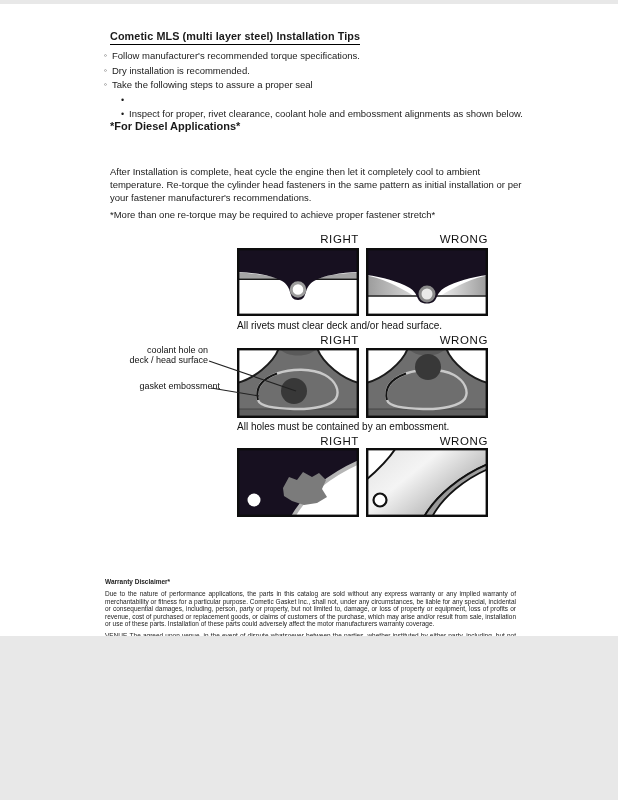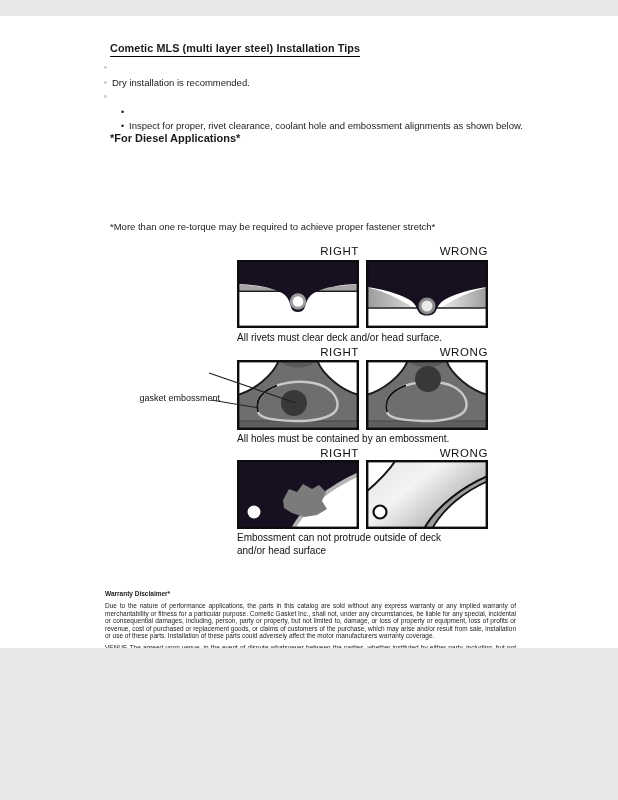--- a/index.html
+++ b/index.html
@@ -1,19 +1,19 @@
 <!DOCTYPE html>
 <html><head>
 <meta charset="utf-8">
 <style>
   html,body{margin:0;padding:0;background:#e8e8e8;}
   .page{
     position:relative;width:618px;height:632px;background:#ffffff;
     font-family:"Liberation Sans","DejaVu Sans",sans-serif;color:#1a1a1a;
-    overflow:hidden;margin:16px auto;
+    overflow:hidden;margin:4px auto;
   }
   .abs{position:absolute;}
   .title{
     left:110px;top:26px;font-size:10.8px;font-weight:bold;
     border-bottom:1.6px solid #000;padding-bottom:2px;letter-spacing:.1px;
   }
   .bullets{left:104px;top:45px;width:482px;font-size:9.5px;line-height:14.6px;}
   .b-line{display:flex;}
   .b-line .glyph{width:8px;flex:0 0 8px;font-size:8px;line-height:14.6px;}
   .b-line.sub{padding-left:17px;}
@@ -53,38 +53,41 @@
 </head>
 <body>
 
 <div class="page">
 
   <div class="abs title">Cometic MLS (multi layer steel) Installation Tips</div>
 
   <div class="abs bullets">
     <div class="b-line">
       <span class="glyph">◦</span>
+      <span>Follow manufacturer's recommended torque specifications.</span>
     </div>
     <div class="b-line">
       <span class="glyph">◦</span>
       <span>Dry installation is recommended.</span>
     </div>
     <div class="b-line">
       <span class="glyph">◦</span>
+      <span>Take the following steps to assure a proper seal</span>
     </div>
     <div class="b-line sub">
       <span class="glyph">•</span>
     </div>
     <div class="b-line sub">
       <span class="glyph">•</span>
       <span>Inspect for proper, rivet clearance, coolant hole and embossment alignments as shown below.</span>
     </div>
   </div>
 
   <div class="abs diesel-heading">*For Diesel Applications*</div>
+  <p class="abs body-para p2">After Installation is complete, heat cycle the engine then let it completely cool to ambient temperature. Re-torque the cylinder head fasteners in the same pattern as initial installation or per your fastener manufacturer's recommendations.</p>
   <p class="abs body-para p3">*More than one re-torque may be required to achieve proper fastener stretch*</p>
 
   <div class="abs dg-label lbl-r1-l">RIGHT</div>
   <div class="abs dg-label lbl-r1-r">WRONG</div>
 
   <div class="abs panel pn-r1-l">
     <svg viewBox="0 0 122 68">
       <rect width="122" height="68" fill="#ffffff"></rect>
       <path d="M0,24.5 C16,25 33,27.5 43,30.8 L0,30.8 Z" fill="#a5a5a5"></path>
       <path d="M122,24.5 C106,25 89,27.5 79,30.8 L122,30.8 Z" fill="#a5a5a5"></path>
@@ -113,20 +116,24 @@
       <path d="M0,0 H122 V27 C105,29 90,33.5 79,39.5 C67.5,46 73.5,55.5 61,55.5 C48.5,55.5 54.5,46 43,39.5 C32,33.5 17,29 0,27 Z" fill="#171020"></path>
       <circle cx="61" cy="46" r="7" fill="#e9e9e9" stroke="#8a8a8a" stroke-width="3"></circle>
       <rect x="1.2" y="1.2" width="119.6" height="65.6" fill="none" stroke="#0d0d0d" stroke-width="2.4"></rect>
     </svg>
   </div>
   <div class="abs caption cap1">All rivets must clear deck and/or head surface.</div>
 
   <div class="abs dg-label lbl-r2-l">RIGHT</div>
   <div class="abs dg-label lbl-r2-r">WRONG</div>
 
+  <div class="abs ann ann-coolant">
+    <div>coolant hole on</div>
+    <div>deck / head surface</div>
+  </div>
   <div class="abs ann ann-gasket">gasket embossment</div>
   <svg class="abs ann-lines" viewBox="0 0 100 44">
     <line x1="5" y1="5" x2="92" y2="35" stroke="#222" stroke-width="1.2"></line>
     <line x1="7" y1="32" x2="55" y2="40" stroke="#222" stroke-width="1.2"></line>
   </svg>
 
   <div class="abs panel pn-r2-l">
     <svg viewBox="0 0 122 70">
       <rect width="122" height="70" fill="#6e6e6e"></rect>
       <rect y="61" width="122" height="9" fill="#5f5f5f"></rect>
@@ -187,21 +194,20 @@
         </linearGradient>
       </defs>
       <rect width="122" height="69" fill="#ffffff"></rect>
       <path d="M30,0 H122 V16 C94,28 70,47.5 58,69 L0,69 L0,32 C12,22 22,12 30,0 Z" fill="url(#band3)" stroke="#111111" stroke-width="2"></path>
       <path d="M122,21 C99,31 77,48.5 66,69 L122,69 Z" fill="#ffffff"></path>
       <path d="M122,16 C94,28 70,47.5 58,69 L66,69 C77,48.5 99,31 122,21 Z" fill="url(#emb3)" stroke="#111111" stroke-width="1.8"></path>
       <circle cx="14" cy="52" r="6.5" fill="#ffffff" stroke="#111111" stroke-width="2.2"></circle>
       <rect x="1.2" y="1.2" width="119.6" height="66.6" fill="none" stroke="#0d0d0d" stroke-width="2.4"></rect>
     </svg>
   </div>
-  <div class="abs caption cap3">Embossment can not protrude outside of deck and/or head surface</div>
 
   <div class="abs disclaimer">
     <p class="head">Warranty Disclaimer*</p>
     <p>Due to the nature of performance applications, the parts in this catalog are sold without any express warranty or any implied warranty of merchantability or fitness for a particular purpose.  Cometic Gasket Inc., shall not, under any circumstances, be liable for any special, incidental or consequential damages, including, person, party or property, but not limited to, damage, or loss of property or equipment, loss of profits or revenue, cost of purchased or replacement goods, or claims of customers of the purchase, which may arise and/or result from sale, installation or use of these parts.  Installation of these parts could adversely affect the motor manufacturers warranty coverage.</p>
     <p class="tight">VENUE-The agreed upon venue, in the event of dispute whatsoever between the parties, whether instituted by either party, including, but not limited to, contract terms, payment terms, delivery, type, defects, sufficiency of product, shall be the Court of Common Pleas, Lake County, Ohio or the Painesville Municipal Court, Lake County, Ohio, depending on the amount in controversy.</p>
     <p>This agreement shall be governed by and construed under the laws of the State of Ohio.</p>
     <p>All prices and terms are subject to change without notice.</p>
     <p>Terms COD- Secured with a completed dealer/jobber application on File, COD-Company check with a current credit card number on file.  Open accounts may be established by well rated firms.  A credit application is available upon request.  Open accounts are due payable Net 30 days from date of invoice.  No statement will be sent.  If an account becomes 60 or more days past due, it is subject to being placed on credit hold.  No orders will be shipped or new orders accepted until past due balance is paid.  If an account becomes 90 or more days past due, it is subject to being placed for collections.  All costs of collection are the responsibility of the customer, including attorney fees, court costs, and other expenses of litigation.</p>
     <p>Returns- Authorized (RGA) must be obtained in advance on all returns.  A packing slip or invoice number must accompany the merchandise.  No returns after 30 days from invoice date.  All returns are subject to a 25% restocking charge.  All custom designed and custom manufactured gaskets are non-returnable.</p>
     <p class="tight gap-top">Only catalog parts are returnable.</p>

